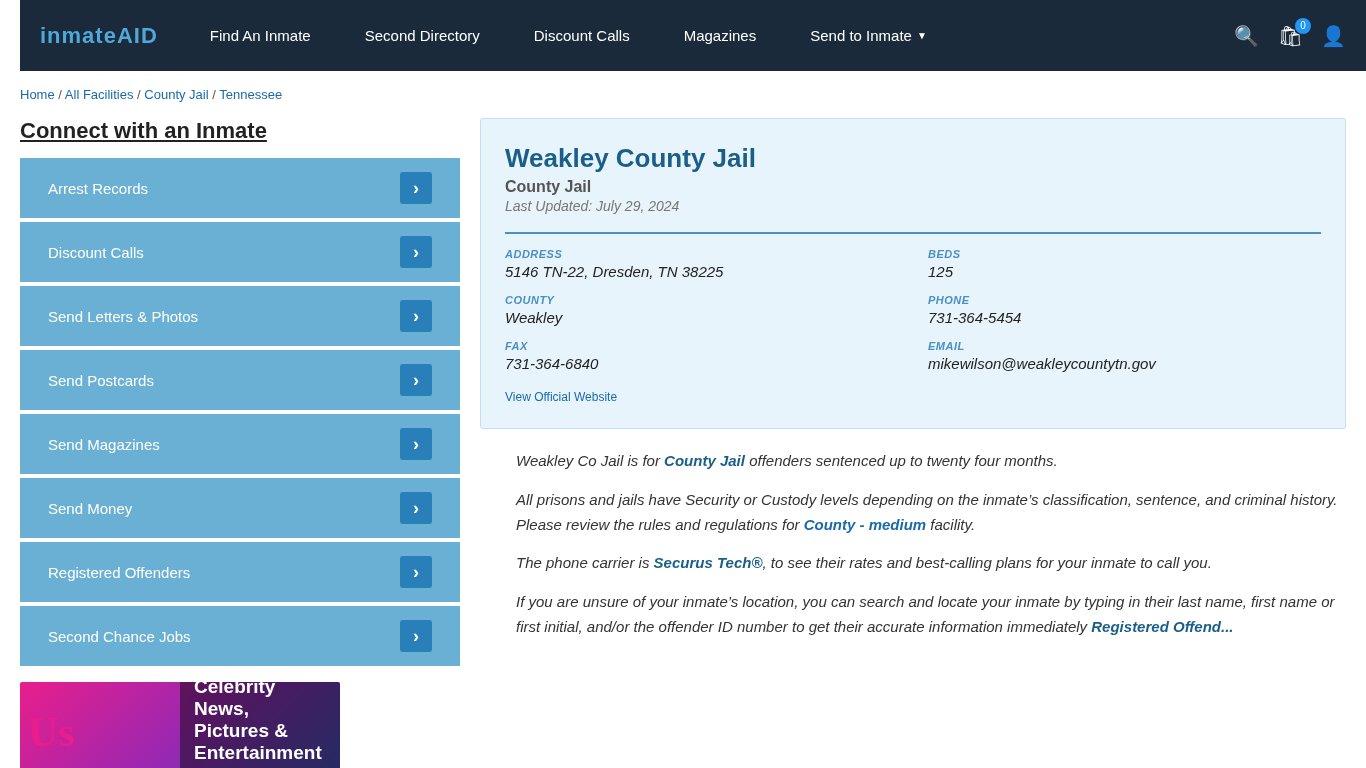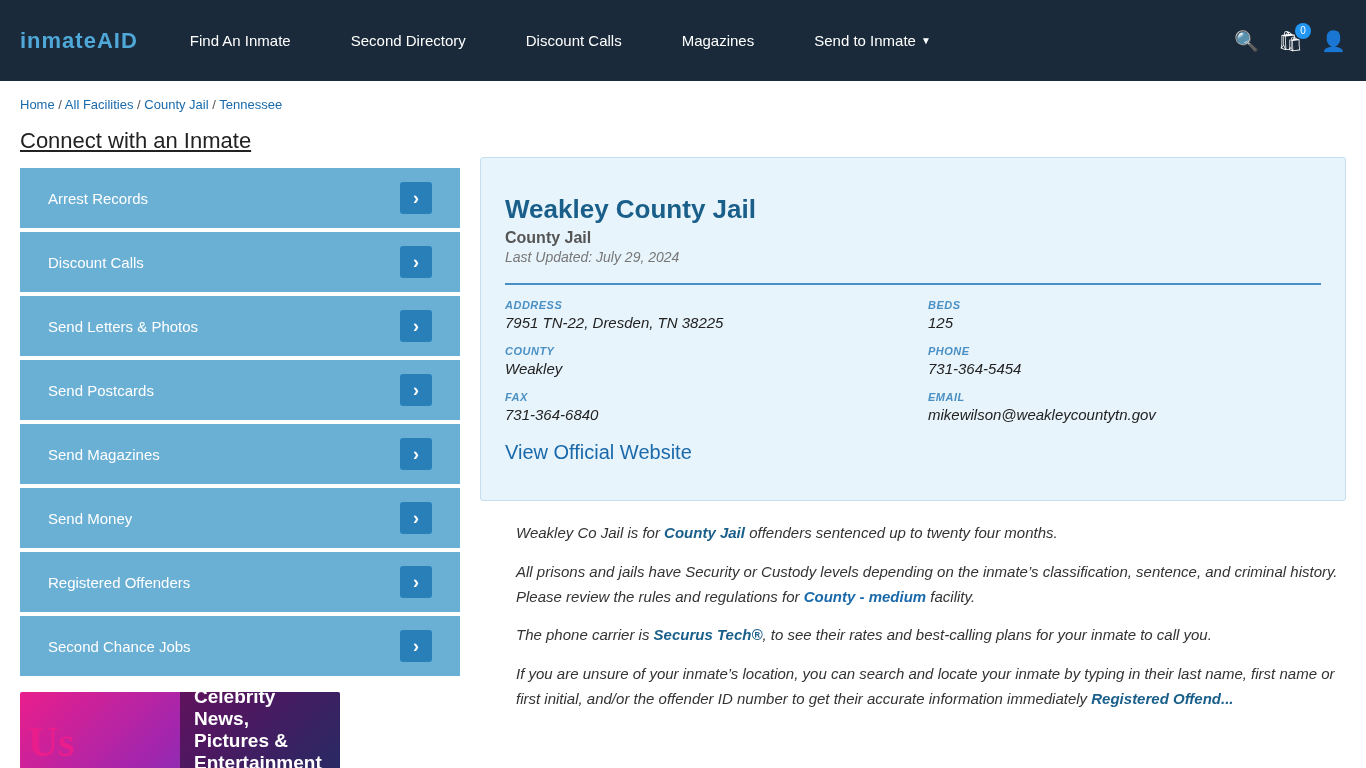--- a/index.html
+++ b/index.html
@@ -4,42 +4,43 @@
   <style>
     * { margin: 0; padding: 0; box-sizing: border-box; }
     body { font-family: Arial, sans-serif; font-size: 14px; color: #333; background: #fff; }
 
     
     .header {
       background: #1a2a3a;
       display: flex;
       align-items: center;
       padding: 1px 20px;
-      height: 81px;
+      height: 71px;
       position: relative;
+      margin-left: 20px;
     }
     .logo-area {
       display: flex;
       align-items: center;
       margin-right: 30px;
     }
     .logo-text {
       color: #fff;
       font-size: 22px;
       font-weight: bold;
       letter-spacing: 1px;
     }
     .logo-text span {
       color: #4fa8d8;
     }
     .nav {
       display: flex;
       align-items: flex-end;
       flex: 1;
-      gap: 16px;
+      gap: 10px;
     }
     .nav-item {
       color: #fff;
       text-decoration: none;
       padding: 0 22px;
       height: 68px;
       display: flex;
       align-items: center;
       font-size: 15px;
       cursor: pointer;
@@ -95,21 +96,21 @@
     }
 
     
     .sidebar {
       width: 440px;
       min-width: 440px;
       margin-right: 20px;
     }
     .sidebar-title {
       font-size: 22px;
-      font-weight: normal;
+      font-weight: bold;
       text-decoration: underline;
       margin-bottom: 14px;
       color: #222;
     }
     .sidebar-menu {
       display: flex;
       flex-direction: column;
       gap: 4px;
     }
     .sidebar-btn {
@@ -174,23 +175,22 @@
     }
 
     
     .content {
       flex: 1;
     }
     .facility-card {
       background: #e8f4fb;
       border: 1px solid #c5dff0;
       border-radius: 3px;
-      padding: 36px 24px;
+      padding: 24px 24px;
       margin-bottom: 20px;
-      margin-top: 29px;
     }
     .facility-name {
       font-size: 26px;
       font-weight: bold;
       color: #1a5f8a;
       margin-bottom: 4px;
     }
     .facility-type {
       font-size: 16px;
       font-weight: bold;
@@ -221,21 +221,21 @@
     }
     .detail-group .value {
       font-size: 15px;
       color: #222;
     }
     .official-link {
       display: block;
       margin-top: 18px;
       color: #1a6aab;
       text-decoration: none;
-      font-size: 20px;
+      font-size: 12px;
     }
 
     
     .description {
       padding: 0 4px;
       line-height: 1.65;
       margin-left: 32px;
     }
     .description p {
       font-size: 15px;
@@ -356,21 +356,21 @@
   <main class="content">
 
     <div class="facility-card">
       <h1 class="facility-name">Weakley County Jail</h1>
       <div class="facility-type">County Jail</div>
       <div class="facility-updated">Last Updated: July 29, 2024</div>
 
       <div class="facility-details">
         <div class="detail-group">
           <div class="label">ADDRESS</div>
-          <div class="value">7951 TN-22, Dresden, TN 38225</div>
+          <div class="value">5146 TN-22, Dresden, TN 38225</div>
         </div>
         <div class="detail-group">
           <div class="label">BEDS</div>
           <div class="value">125</div>
         </div>
         <div class="detail-group">
           <div class="label">COUNTY</div>
           <div class="value">Weakley</div>
         </div>
         <div class="detail-group">

